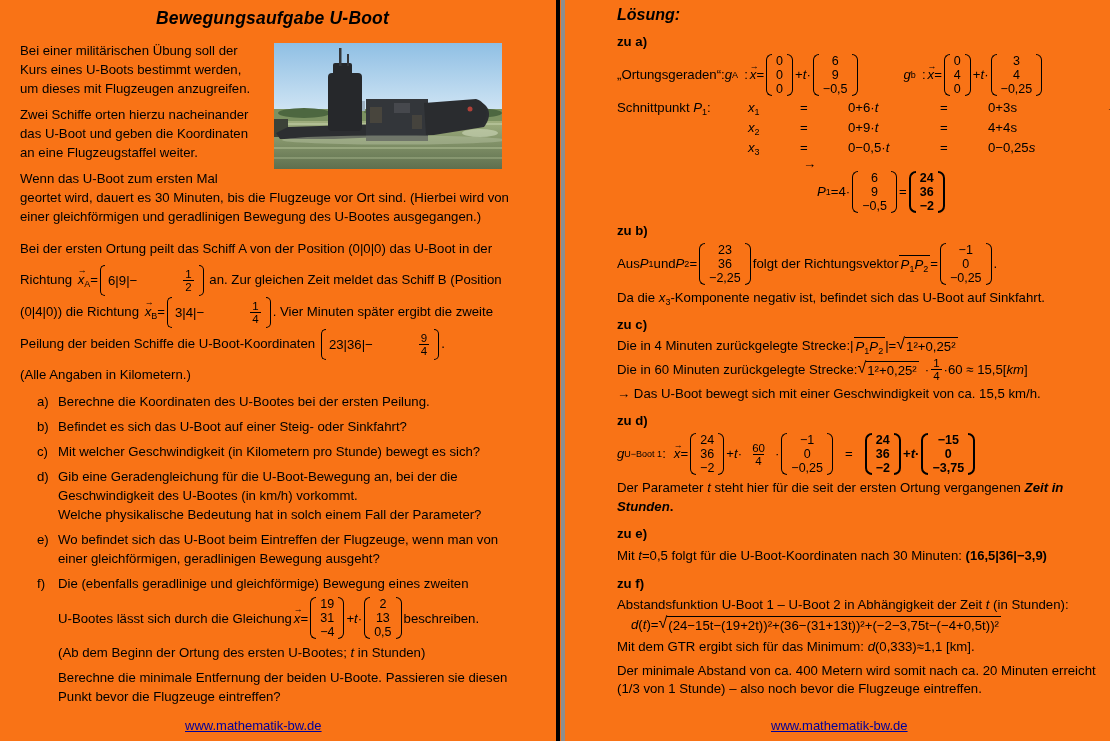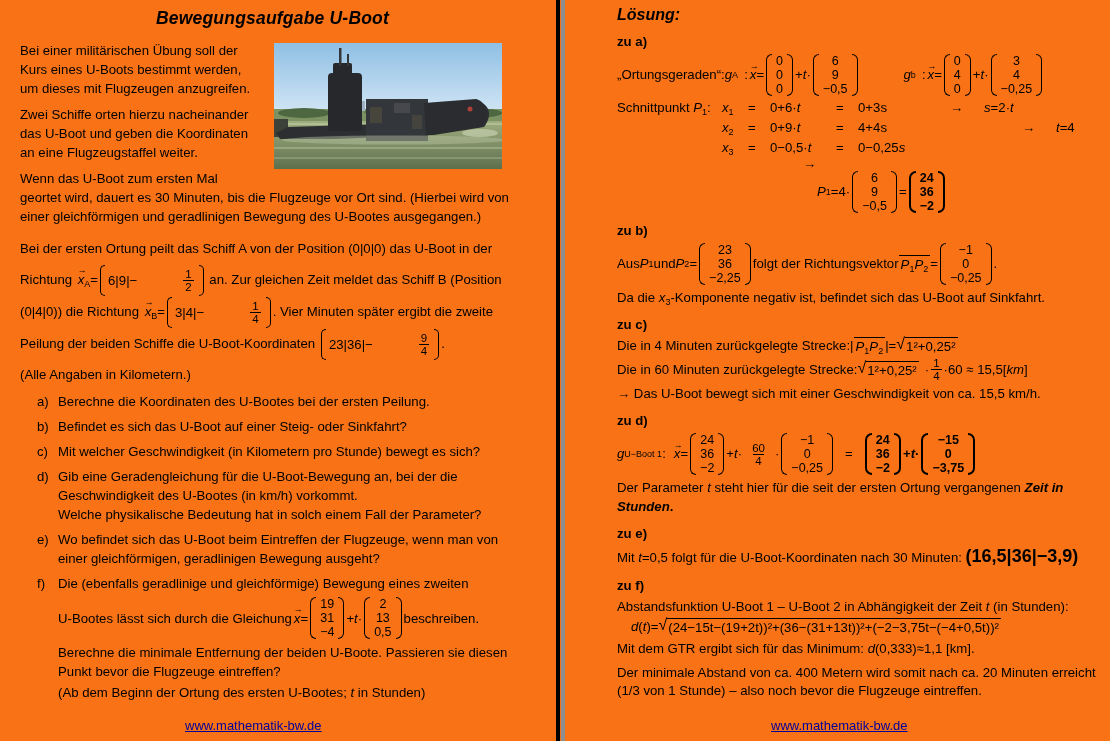--- a/index.html
+++ b/index.html
@@ -44,21 +44,21 @@
   .vx .ar{position:absolute;left:0;top:-9px;font-size:9px;font-style:normal;letter-spacing:-1px;}
   sub{font-size:9px;vertical-align:-3px;line-height:0;}
   .it{font-style:italic;}
   .bd{font-weight:bold;}
   .bi{font-weight:bold;font-style:italic;}
   .sl{width:105px;flex:none;}
   .svr{width:26px;flex:none;}
   .seq{width:22px;flex:none;}
   .se1{width:66px;flex:none;}
   .se2{width:92px;flex:none;}
-  .srow{display:flex;line-height:20px;white-space:nowrap;}
+  .srow{display:flex;line-height:20px;white-space:nowrap;gap:26px;}
   .weblink{position:absolute;bottom:8px;text-decoration:underline;cursor:pointer;font-size:13px;}
   .sp6{display:inline-block;width:6px;}
   .sp10{display:inline-block;width:10px;}
   .gapbig{display:inline-block;width:44px;}
 </style>
 </head>
 <body>
 
 <div class="page">
 
@@ -182,22 +182,22 @@
             <span>·</span>
             <span class="vec">
               <span class="c">
                 <span>2</span>
                 <span>13</span>
                 <span>0,5</span>
               </span>
             </span>
             <span> beschreiben.</span>
           </div>
+      <div style="margin:2px 0 6px 0"><span>(Ab dem Beginn der Ortung des ersten U-Bootes; </span><span class="it">t</span><span> in Stunden)</span></div>
       <div>Berechne die minimale Entfernung der beiden U-Boote. Passieren sie diesen Punkt bevor die Flugzeuge eintreffen?</div>
-      <div style="margin:2px 0 6px 0"><span>(Ab dem Beginn der Ortung des ersten U-Bootes; </span><span class="it">t</span><span> in Stunden)</span></div>
     </span>
       </div>
   </div>
 
   <div class="div1" style="background: rgb(0, 0, 0);"></div>
   <div class="div2" style="background: rgb(142, 142, 142);"></div>
 
   <div class="colR">
     <div class="rtitle">Lösung:</div>
 
@@ -413,21 +413,21 @@
           <span class="c">
             <span>−15</span>
             <span>0</span>
             <span>−3,75</span>
           </span>
         </span>
       </div>
     <div style="line-height:19px;margin-top:3px"><span>Der Parameter </span><span class="it">t</span><span> steht hier für die seit der ersten Ortung vergangenen </span><span class="bi">Zeit in Stunden</span><span class="bd">.</span></div>
 
     <div class="zu">zu e)</div>
-    <div style="line-height:20px"><span>Mit </span><span class="it">t</span><span>=0,5 folgt für die U-Boot-Koordinaten nach 30 Minuten: </span><span class="bd" style="font-size:18px">(16,5|36|−3,9)</span></div>
+    <div style="line-height:20px"><span>Mit </span><span class="it">t</span><span>=0,5 folgt für die U-Boot-Koordinaten nach 30 Minuten: </span><span class="bd" style="font-size:13px">(16,5|36|−3,9)</span></div>
 
     <div class="zu">zu f)</div>
     <div style="line-height:18px"><span>Abstandsfunktion U-Boot 1 – U-Boot 2 in Abhängigkeit der Zeit </span><span class="it">t</span><span> (in Stunden):</span></div>
     <div class="mrow" style="margin-left:14px">
         <span class="it">d</span>
         <span>(</span>
         <span class="it">t</span>
         <span>)=</span>
         <span class="sqrt">
           <span class="rsign">√</span>

